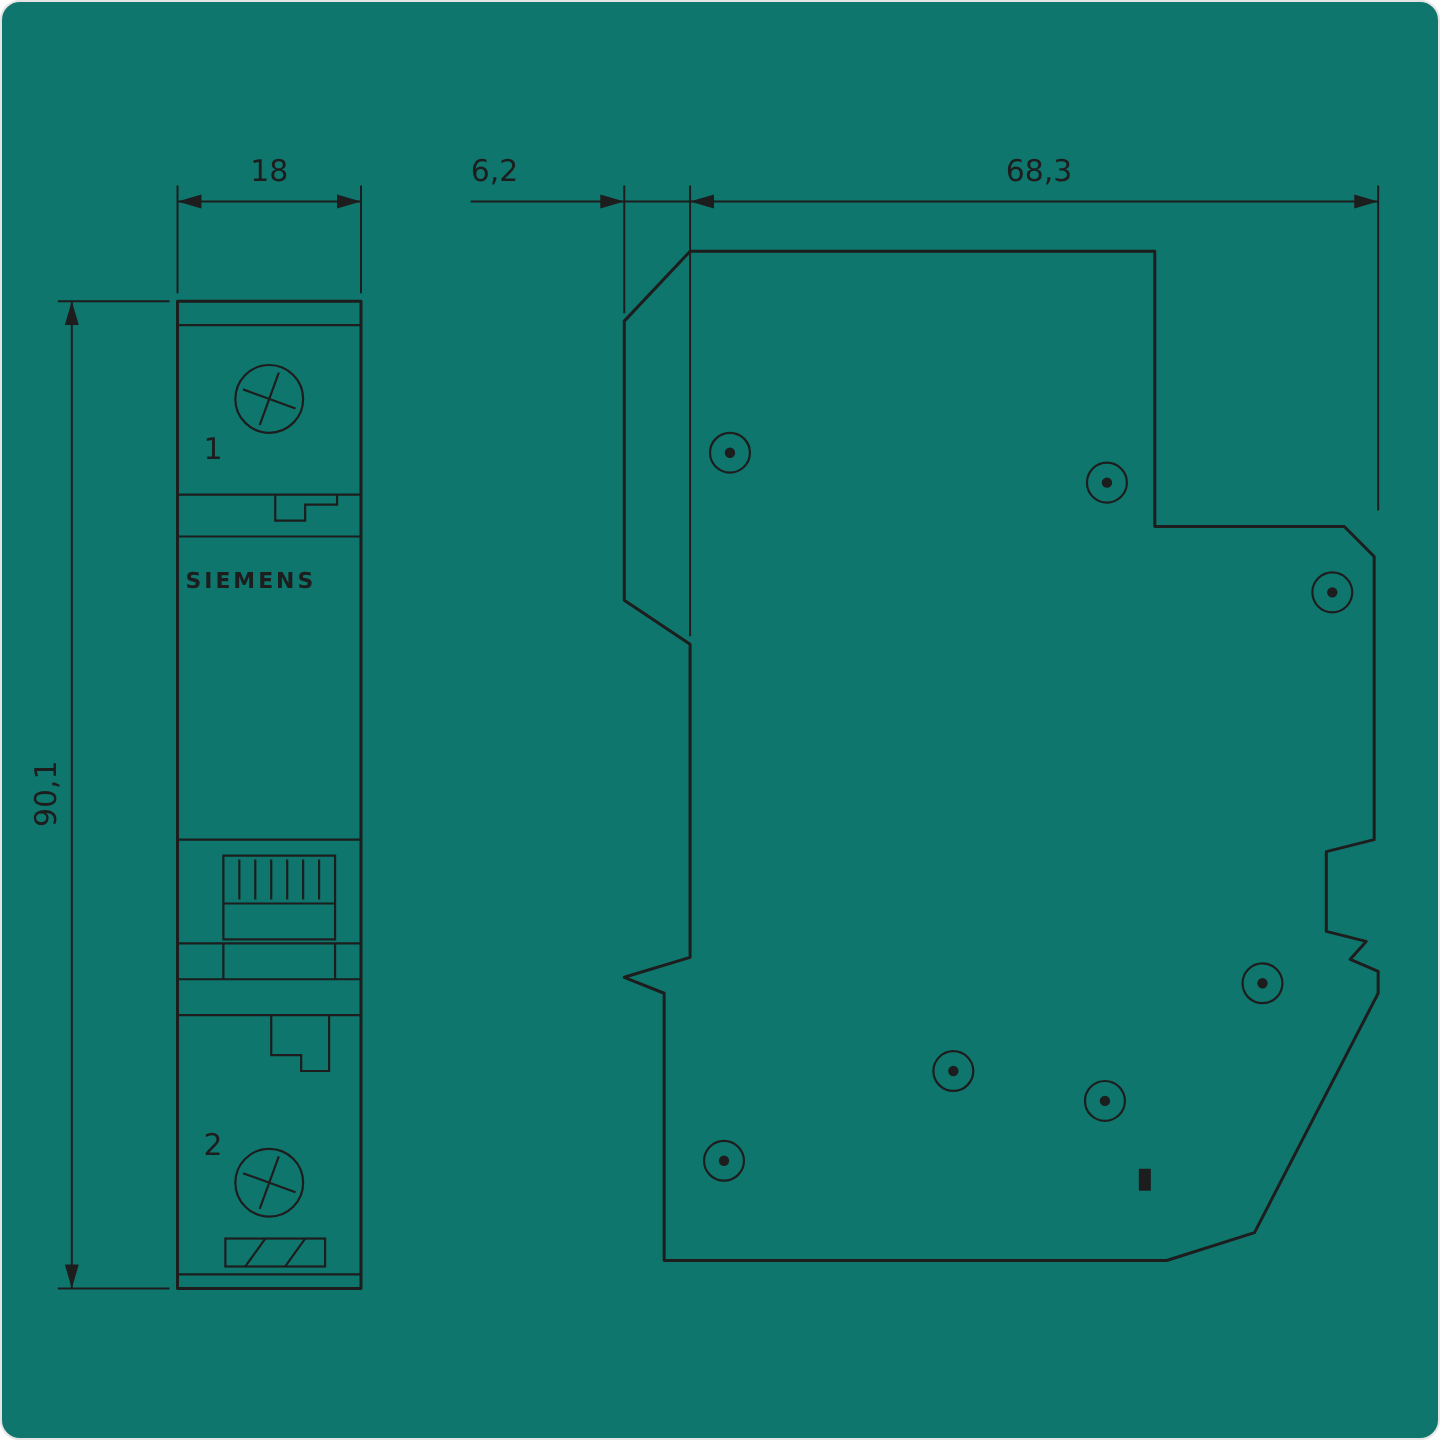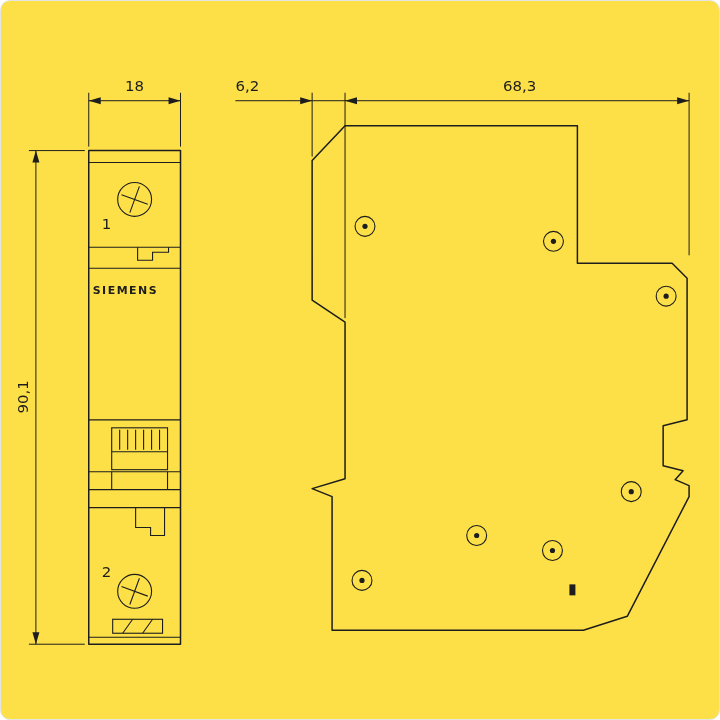--- a/index.html
+++ b/index.html
@@ -5,21 +5,21 @@
   html, body {
     margin: 0;
     padding: 0;
     background: #ffffff;
     font-family: "DejaVu Sans", "Liberation Sans", sans-serif;
   }
   .canvas {
     position: relative;
     width: 718px;
     height: 718px;
-    background: #fde047;
+    background: #0f766e;
     border: 1px solid #e4e4e4;
     border-radius: 10px;
     overflow: hidden;
   }
   svg { display: block; }
   .outline  { fill: none; stroke: #1d1d1d; stroke-width: 1.5; stroke-linejoin: round; }
   .thin     { fill: none; stroke: #1d1d1d; stroke-width: 1.1; }
   .dimline  { fill: none; stroke: #1d1d1d; stroke-width: 1; }
   .arrow    { fill: #1d1d1d; stroke: none; }
   .dimtext  { font-size: 15px; fill: #1d1d1d; }

